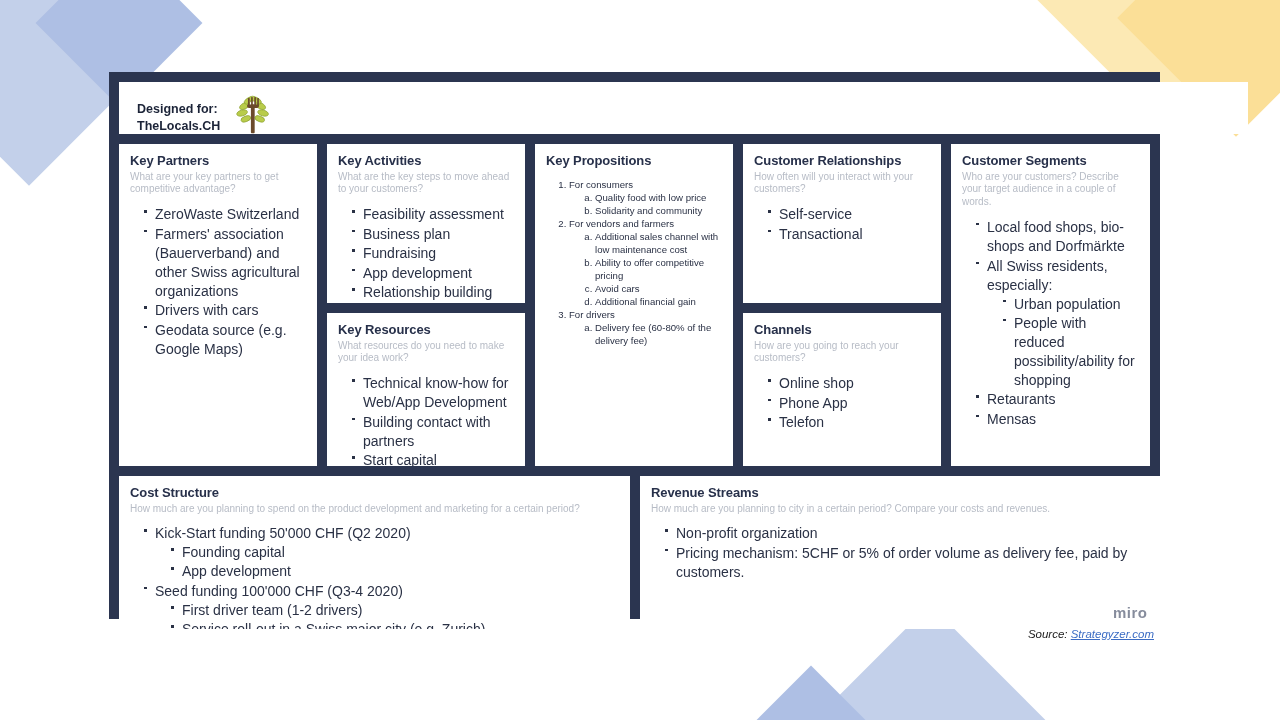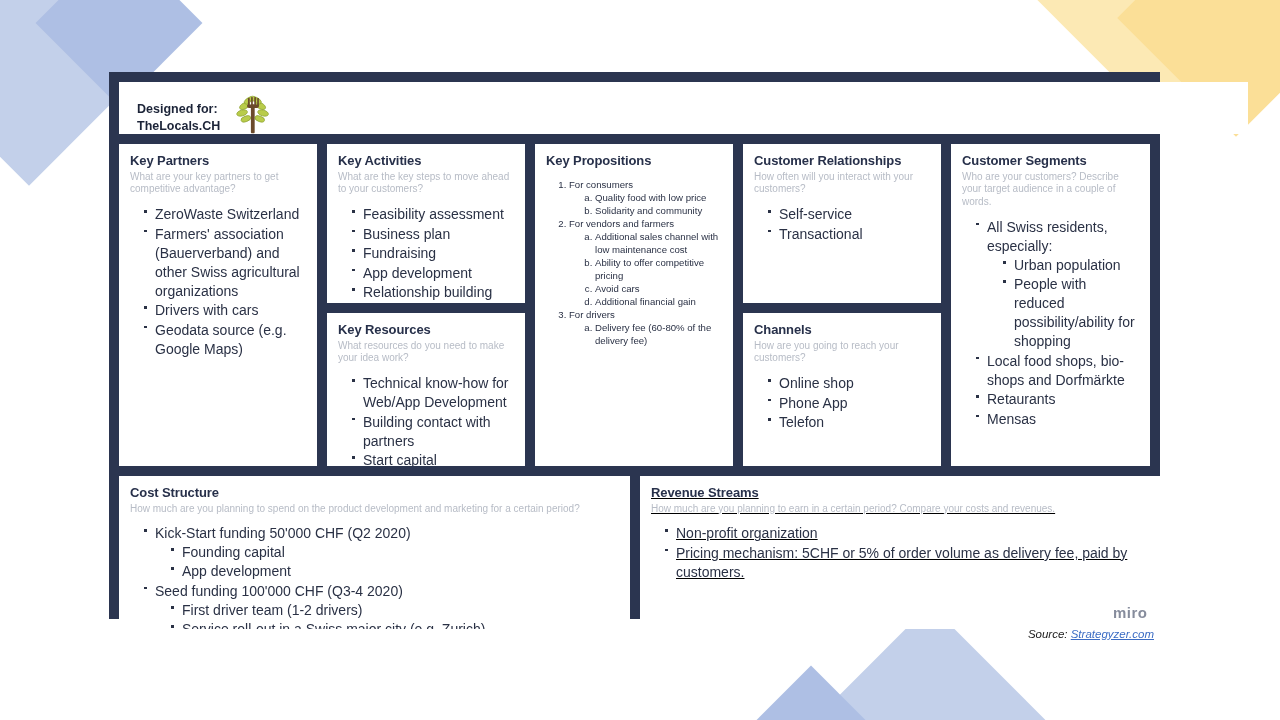--- a/index.html
+++ b/index.html
@@ -96,21 +96,21 @@
 
   
   .p-key-partners      { left: 0px;   top: 62px;  width: 198px; height: 322px; }
   .p-key-activities    { left: 208px; top: 62px;  width: 198px; height: 159px; }
   .p-key-resources     { left: 208px; top: 231px; width: 198px; height: 153px; }
   .p-key-propositions  { left: 416px; top: 62px;  width: 198px; height: 322px; }
   .p-cust-relations    { left: 624px; top: 62px;  width: 198px; height: 159px; }
   .p-channels          { left: 624px; top: 231px; width: 198px; height: 153px; }
   .p-cust-segments     { left: 832px; top: 62px;  width: 199px; height: 322px; }
   .p-cost-structure    { left: 0px;   top: 394px; width: 511px; height: 153px; }
-  .p-revenue-streams   { left: 521px; top: 394px; width: 568px; height: 153px; text-decoration: underline; }
+  .p-revenue-streams   { left: 521px; top: 394px; width: 568px; height: 153px; }
 
   
   ul.bullets {
     list-style: none;
     margin: 9px 0 0 0;
     padding: 0 0 0 12px;
     font-size: 14px;
     color: #2a3145;
     line-height: 1.36;
   }
@@ -316,28 +316,28 @@
         <li>Online shop</li>
         <li>Phone App</li>
         <li>Telefon</li>
       </ul>
     </div>
 
     <div class="panel p-cust-segments">
       <h2 class="panel-title">Customer Segments</h2>
       <p class="panel-hint">Who are your customers? Describe your target audience in a couple of words.</p>
       <ul class="bullets">
+        <li>Local food shops, bio-shops and Dorfmärkte</li>
         <li>
           <span>All Swiss residents, especially:</span>
           <ul class="sub">
             <li>Urban population</li>
             <li>People with reduced possibility/ability for shopping</li>
           </ul>
         </li>
-        <li>Local food shops, bio-shops and Dorfmärkte</li>
         <li>Retaurants</li>
         <li>Mensas</li>
       </ul>
     </div>
 
     <div class="panel p-cost-structure">
       <h2 class="panel-title">Cost Structure</h2>
       <p class="panel-hint">How much are you planning to spend on the product development and marketing for a certain period?</p>
       <ul class="bullets wide-list">
         <li>
@@ -352,21 +352,21 @@
           <ul class="sub">
             <li>First driver team (1-2 drivers)</li>
             <li>Service roll-out in a Swiss major city (e.g. Zurich)</li>
           </ul>
         </li>
       </ul>
     </div>
 
     <div class="panel p-revenue-streams">
       <h2 class="panel-title">Revenue Streams</h2>
-      <p class="panel-hint">How much are you planning to earn in a certain period? Compare your costs and revenues.</p>
+      <p class="panel-hint">How much are you planning to city in a certain period? Compare your costs and revenues.</p>
       <ul class="bullets wide-list">
         <li>Non-profit organization</li>
         <li>Pricing mechanism: 5CHF or 5% of order volume as delivery fee, paid by customers.</li>
       </ul>
     </div>
 
   </div>
 </div>
 
 <div class="watermark">miro</div>

